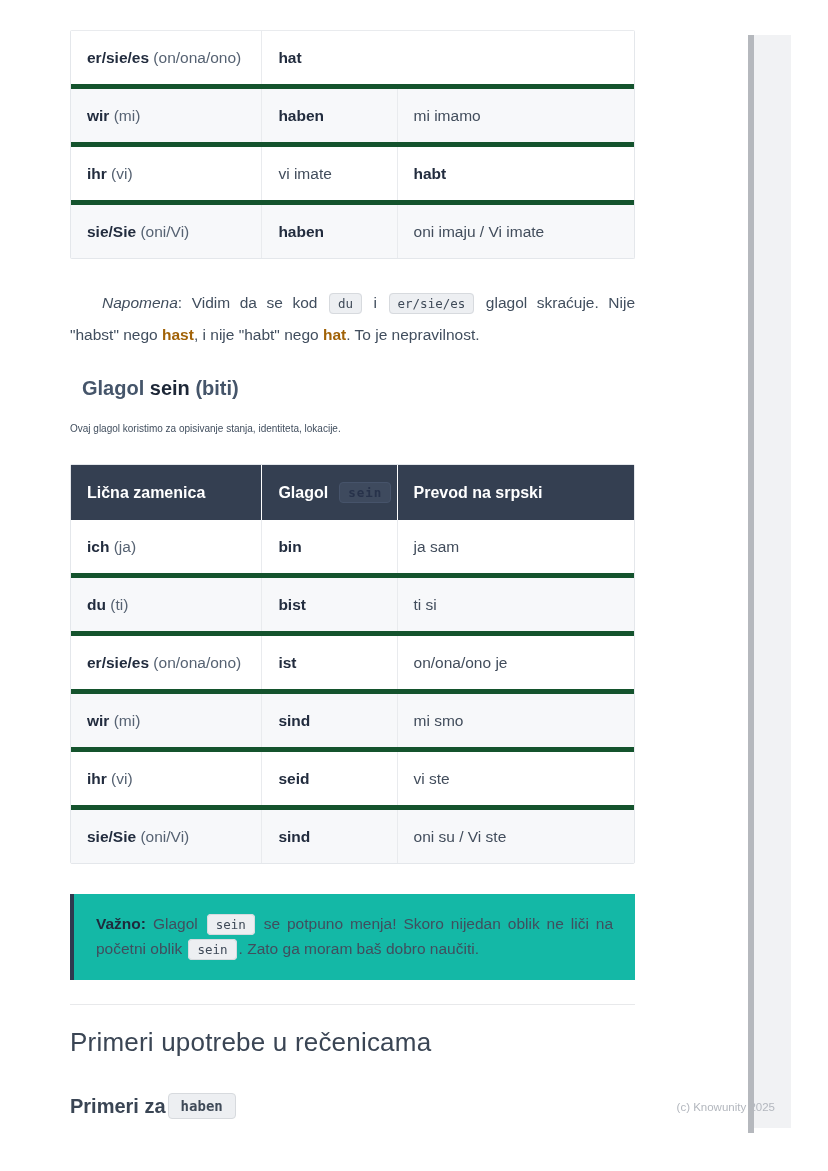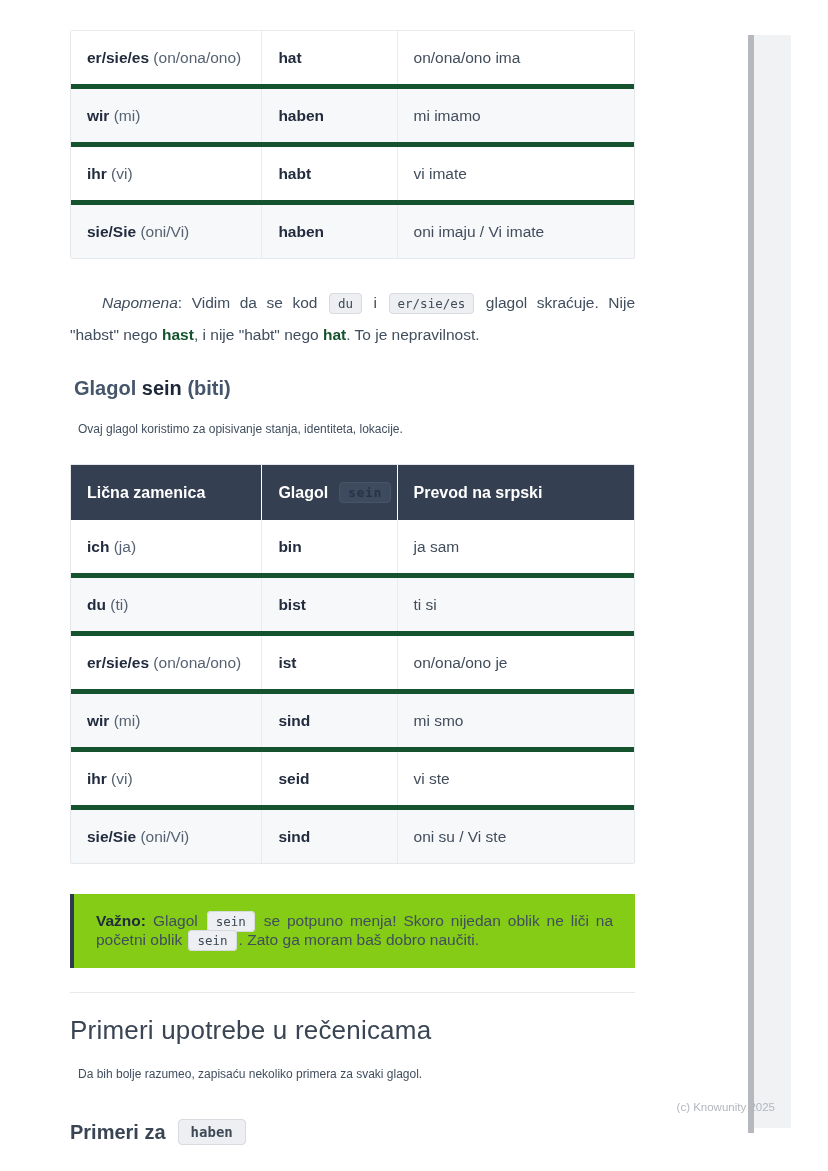--- a/index.html
+++ b/index.html
@@ -63,48 +63,48 @@
     font-weight:700;
     letter-spacing:1px;
   }
 
   
   .para{
     margin:28px 0 0 0;font-size:15.5px;line-height:31px;
     text-align:justify;color:#414e5e;
   }
   .para em{font-style:italic;margin-left:32px;}
-  .para strong{color:#14532d;font-weight:700;}
+  .para strong{color:#a16207;font-weight:700;}
   .h3{
-    margin:24px 0 0 4px;font-size:20px;line-height:28px;
+    margin:24px 0 0 12px;font-size:20px;line-height:28px;
     font-weight:600;color:#45556a;
   }
   .h3 strong{color:#1d2737;font-weight:800;}
-  .intro{margin:16px 0 0 8px;font-size:12px;line-height:22px;color:#414e5e;}
+  .intro{margin:16px 0 0 0;font-size:10px;line-height:22px;color:#414e5e;}
   .t2{margin-top:24px;}
   .t1{margin-top:30px;border-top:1px solid #e9ebee;}
 
   .callout{
     margin-top:30px;
-    background:#84cc16;
+    background:#14b8a6;
     border-left:4px solid #2e3a4f;
     padding:18px 22px;
-    font-size:15.5px;line-height:18px;
+    font-size:15.5px;line-height:24px;
     text-align:justify;color:#414e5e;
   }
   .callout strong{color:#1f2a3c;font-weight:700;}
 
   .hr{margin-top:24px;border:none;border-top:1px solid #e8e9eb;height:0;}
 
   .h2{
     margin:20px 0 0 0;font-size:26px;line-height:34px;
     font-weight:400;color:#3a4554;letter-spacing:0.2px;
   }
   .h3row{
-    margin-top:34px;display:flex;align-items:center;gap:10px;
+    margin-top:34px;display:flex;align-items:center;
     font-size:20px;font-weight:800;color:#3a4554;
   }
   .h3row .code{font-size:14px;padding:4px 12px;}
 
   
   .strip-track{
     position:absolute;left:753px;top:35px;width:38px;height:1093px;
     background:#f1f2f4;z-index:0;
   }
   .strip-thumb{
@@ -120,31 +120,30 @@
 <body>
 
 <div class="page">
 
   <div class="content">
 
     <div class="table t1">
         <div class="trow">
           <div class="tcell"><strong>er/sie/es</strong><span class="note"> (on/ona/ono)</span></div>
           <div class="tcell"><strong>hat</strong></div>
-          <div class="tcell">on/ona/ono ima</div>
         </div>
         <div class="trow alt">
           <div class="tcell"><strong>wir</strong><span class="note"> (mi)</span></div>
           <div class="tcell"><strong>haben</strong></div>
           <div class="tcell">mi imamo</div>
         </div>
         <div class="trow">
           <div class="tcell"><strong>ihr</strong><span class="note"> (vi)</span></div>
+          <div class="tcell">vi imate</div>
           <div class="tcell"><strong>habt</strong></div>
-          <div class="tcell">vi imate</div>
         </div>
         <div class="trow alt">
           <div class="tcell"><strong>sie/Sie</strong><span class="note"> (oni/Vi)</span></div>
           <div class="tcell"><strong>haben</strong></div>
           <div class="tcell">oni imaju / Vi imate</div>
         </div>
       </div>
 
     <p class="para"><em>Napomena</em><span>: Vidim da se kod </span><span class="code">du</span><span> i </span><span class="code">er/sie/es</span><span> glagol skraćuje. Nije "habst" nego </span><strong>hast</strong><span>, i nije "habt" nego </span><strong>hat</strong><span>. To je nepravilnost.</span></p>
 
@@ -198,21 +197,20 @@
           </div>
         </div>
     </div>
 
     <div class="callout"><strong>Važno:</strong><span> Glagol </span><span class="code">sein</span><span> se potpuno menja! Skoro nijedan oblik ne liči na početni oblik </span><span class="code">sein</span><span>. Zato ga moram baš dobro naučiti.</span></div>
 
     <hr class="hr">
 
     <h2 class="h2">Primeri upotrebe u rečenicama</h2>
 
-    <p class="intro">Da bih bolje razumeo, zapisaću nekoliko primera za svaki glagol.</p>
 
     <div class="h3row">
       <span>Primeri za</span>
       <span class="code">haben</span>
     </div>
 
   </div>
 
   <div class="strip-track"></div>
   <div class="strip-thumb"></div>

